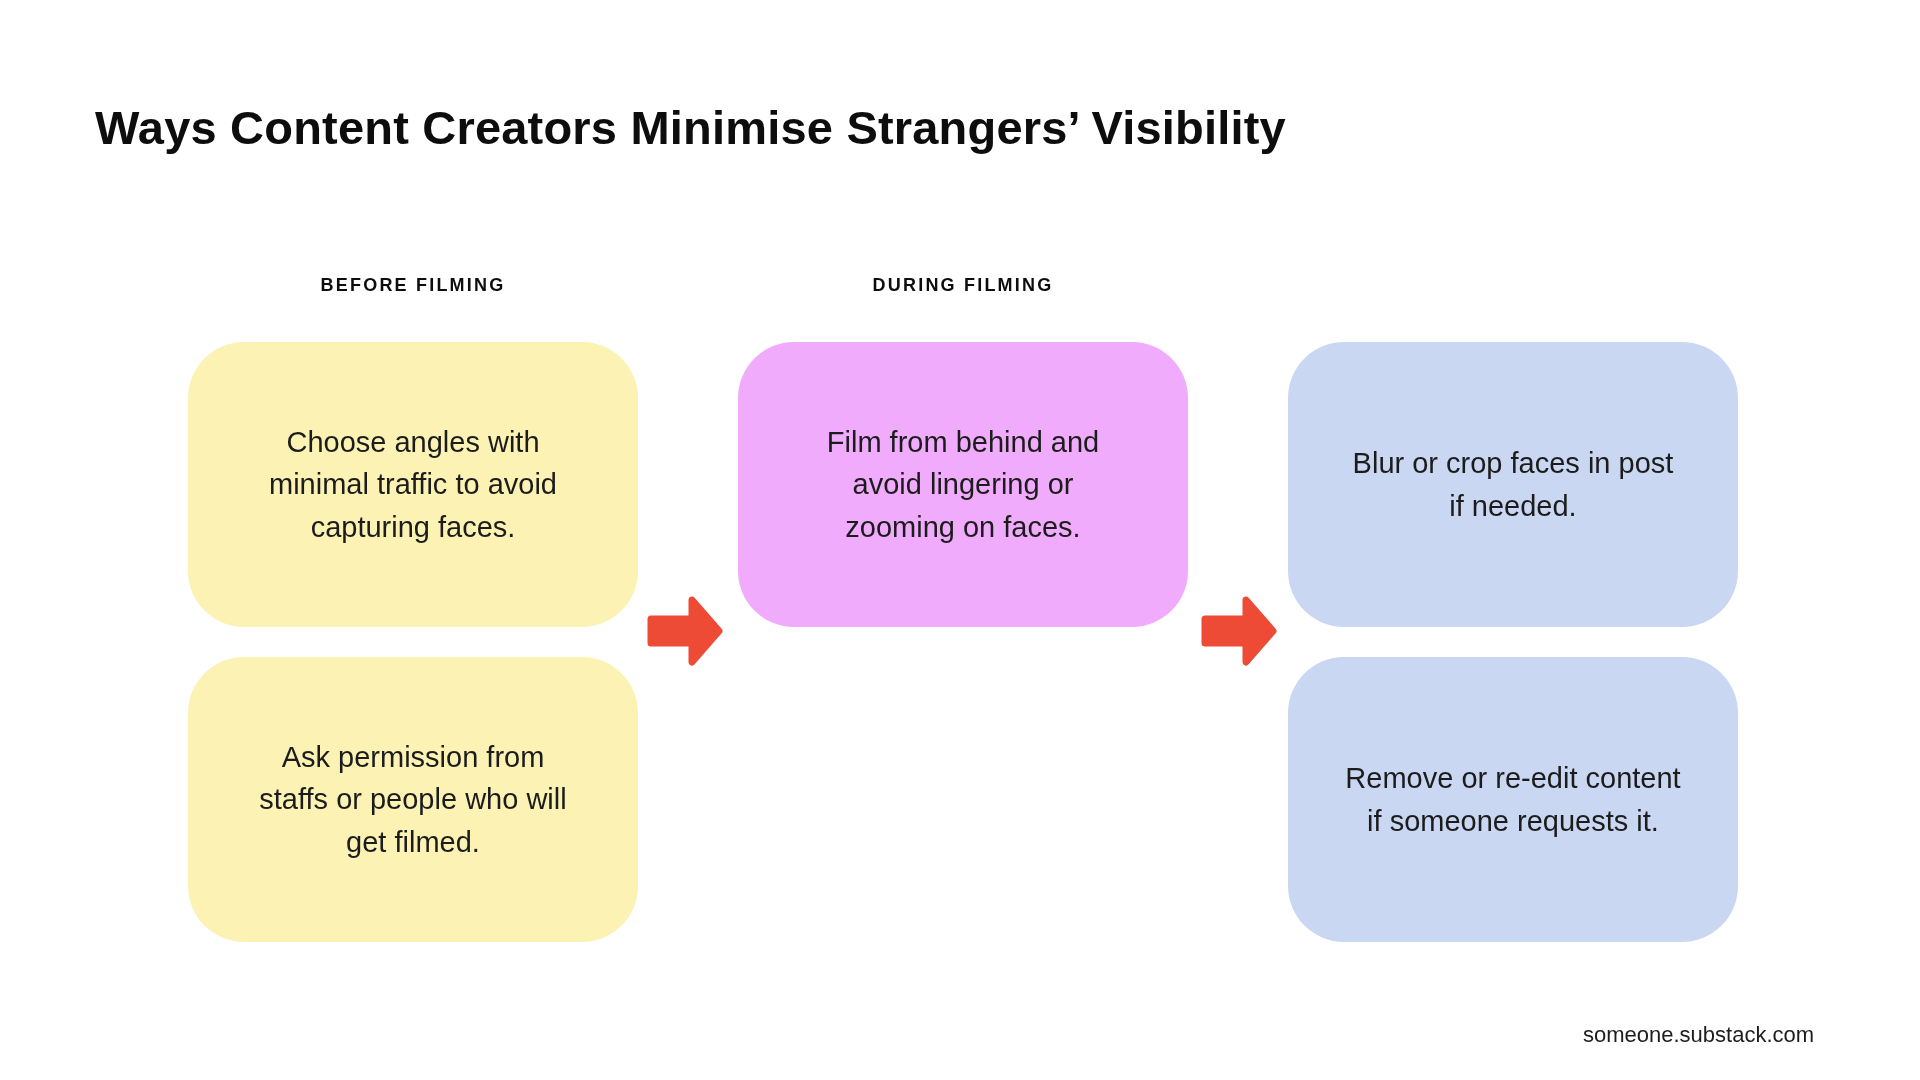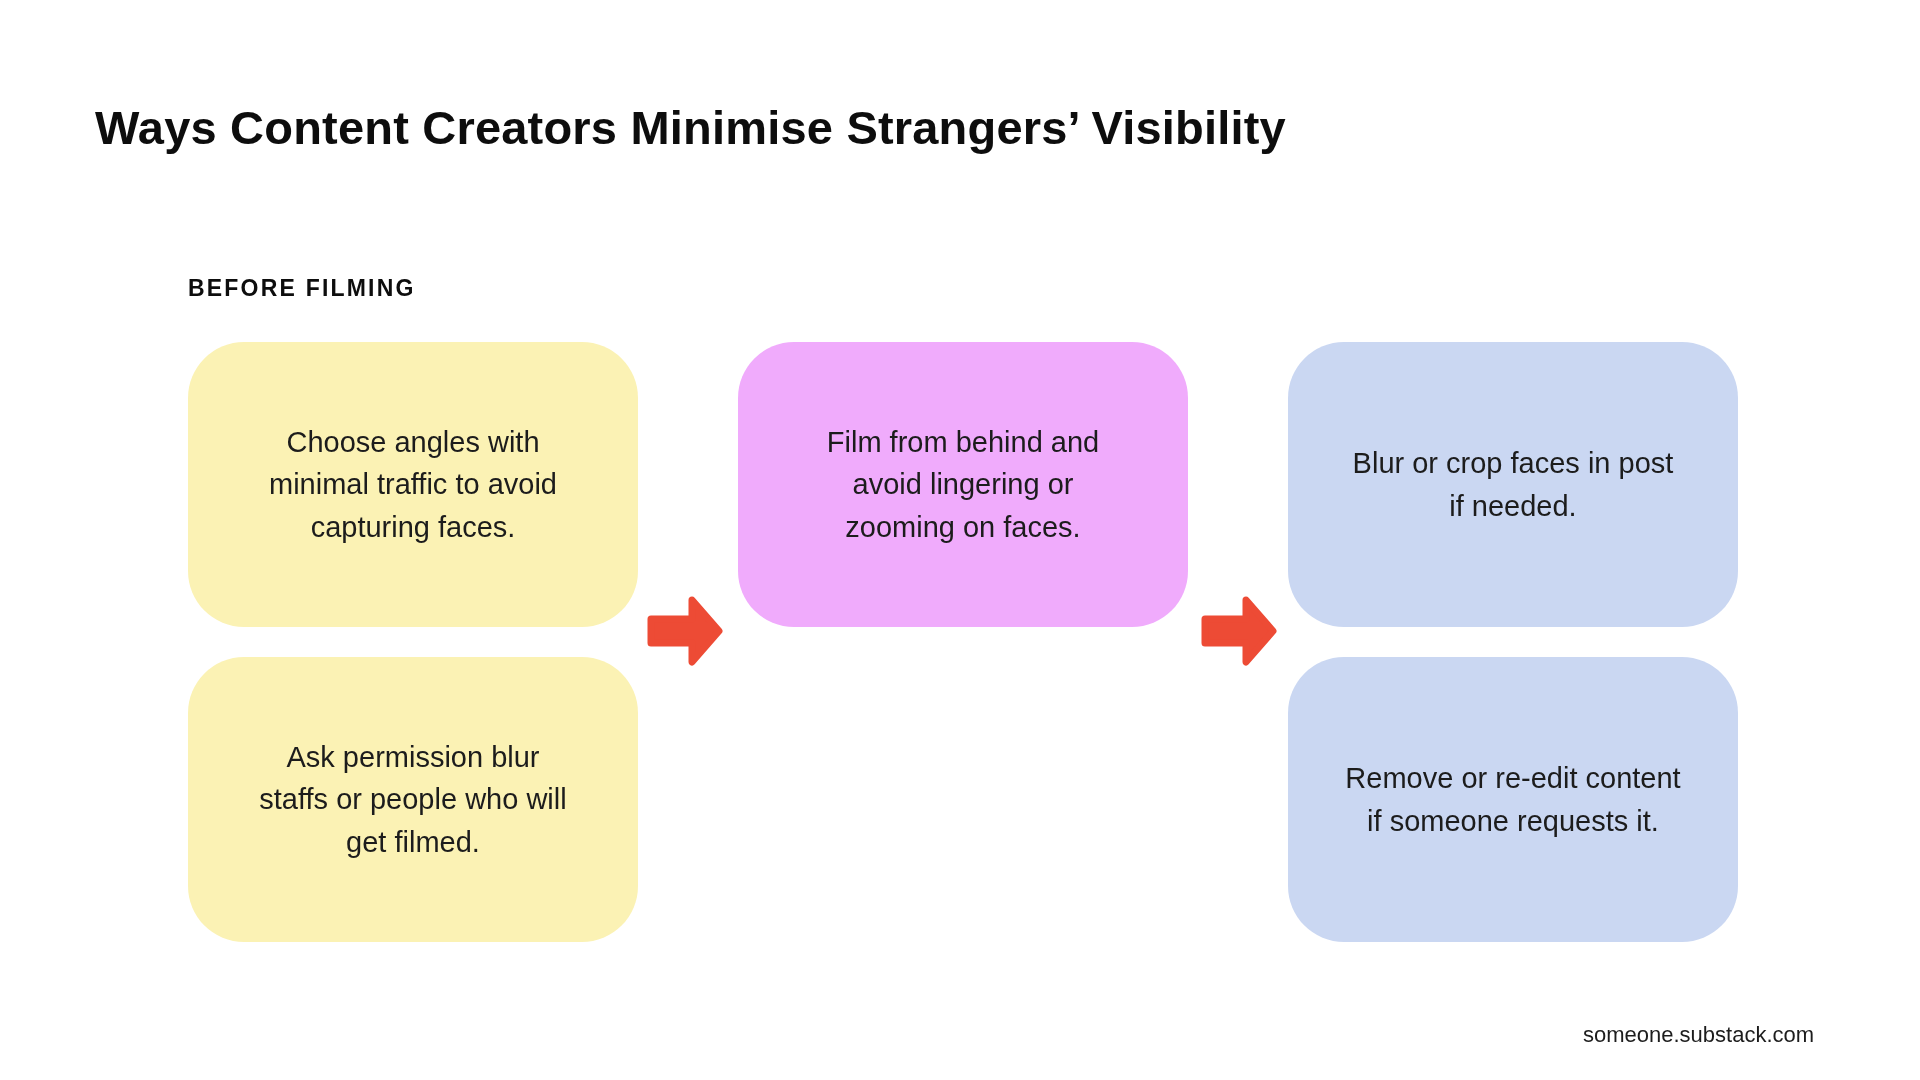--- a/index.html
+++ b/index.html
@@ -23,22 +23,22 @@
     font-weight: 700;
     letter-spacing: 0.2px;
     color: #0d0d0d;
     white-space: nowrap;
   }
 
   .col-header {
     position: absolute;
     top: 251px;
     width: 450px;
-    text-align: left;
-    font-size: 23px;
+    text-align: center;
+    font-size: 18px;
     font-weight: 700;
     letter-spacing: 2.2px;
     color: #0d0d0d;
     white-space: nowrap;
   }
   .col-header.c1 { left: 188px; }
   .col-header.c2 { left: 738px; }
   .col-header.c3 { left: 1288px; }
 
   .box {
@@ -84,28 +84,29 @@
   }
 </style>
 </head>
 <body>
 
 <div class="canvas">
 
   <h1 class="title">Ways Content Creators Minimise Strangers’ Visibility</h1>
 
   <div class="col-header c1">BEFORE FILMING</div>
+  <div class="col-header c2">DURING FILMING</div>
 
   <div class="box c1 r1">
     <p>Choose angles with
 minimal traffic to avoid
 capturing faces.</p>
   </div>
   <div class="box c1 r2">
-    <p>Ask permission blur
+    <p>Ask permission from
 staffs or people who will
 get filmed.</p>
   </div>
 
   <div class="box c2 r1">
     <p>Film from behind and
 avoid lingering or
 zooming on faces.</p>
   </div>
 

